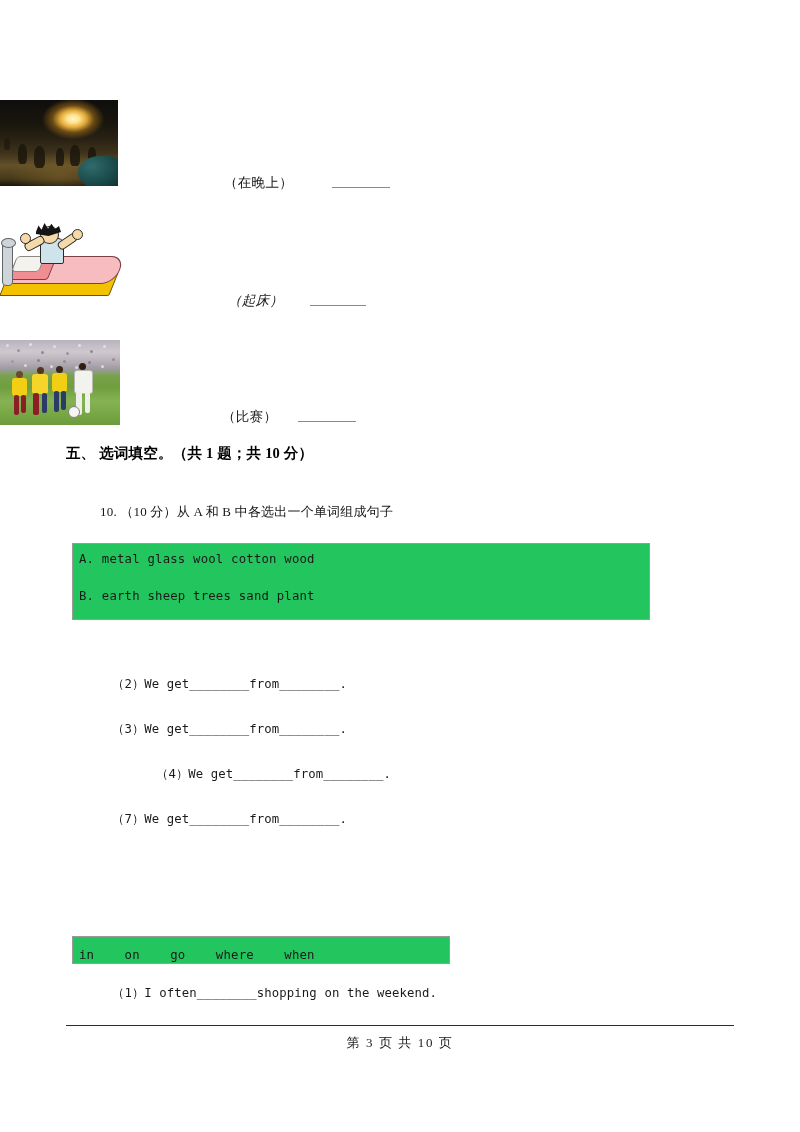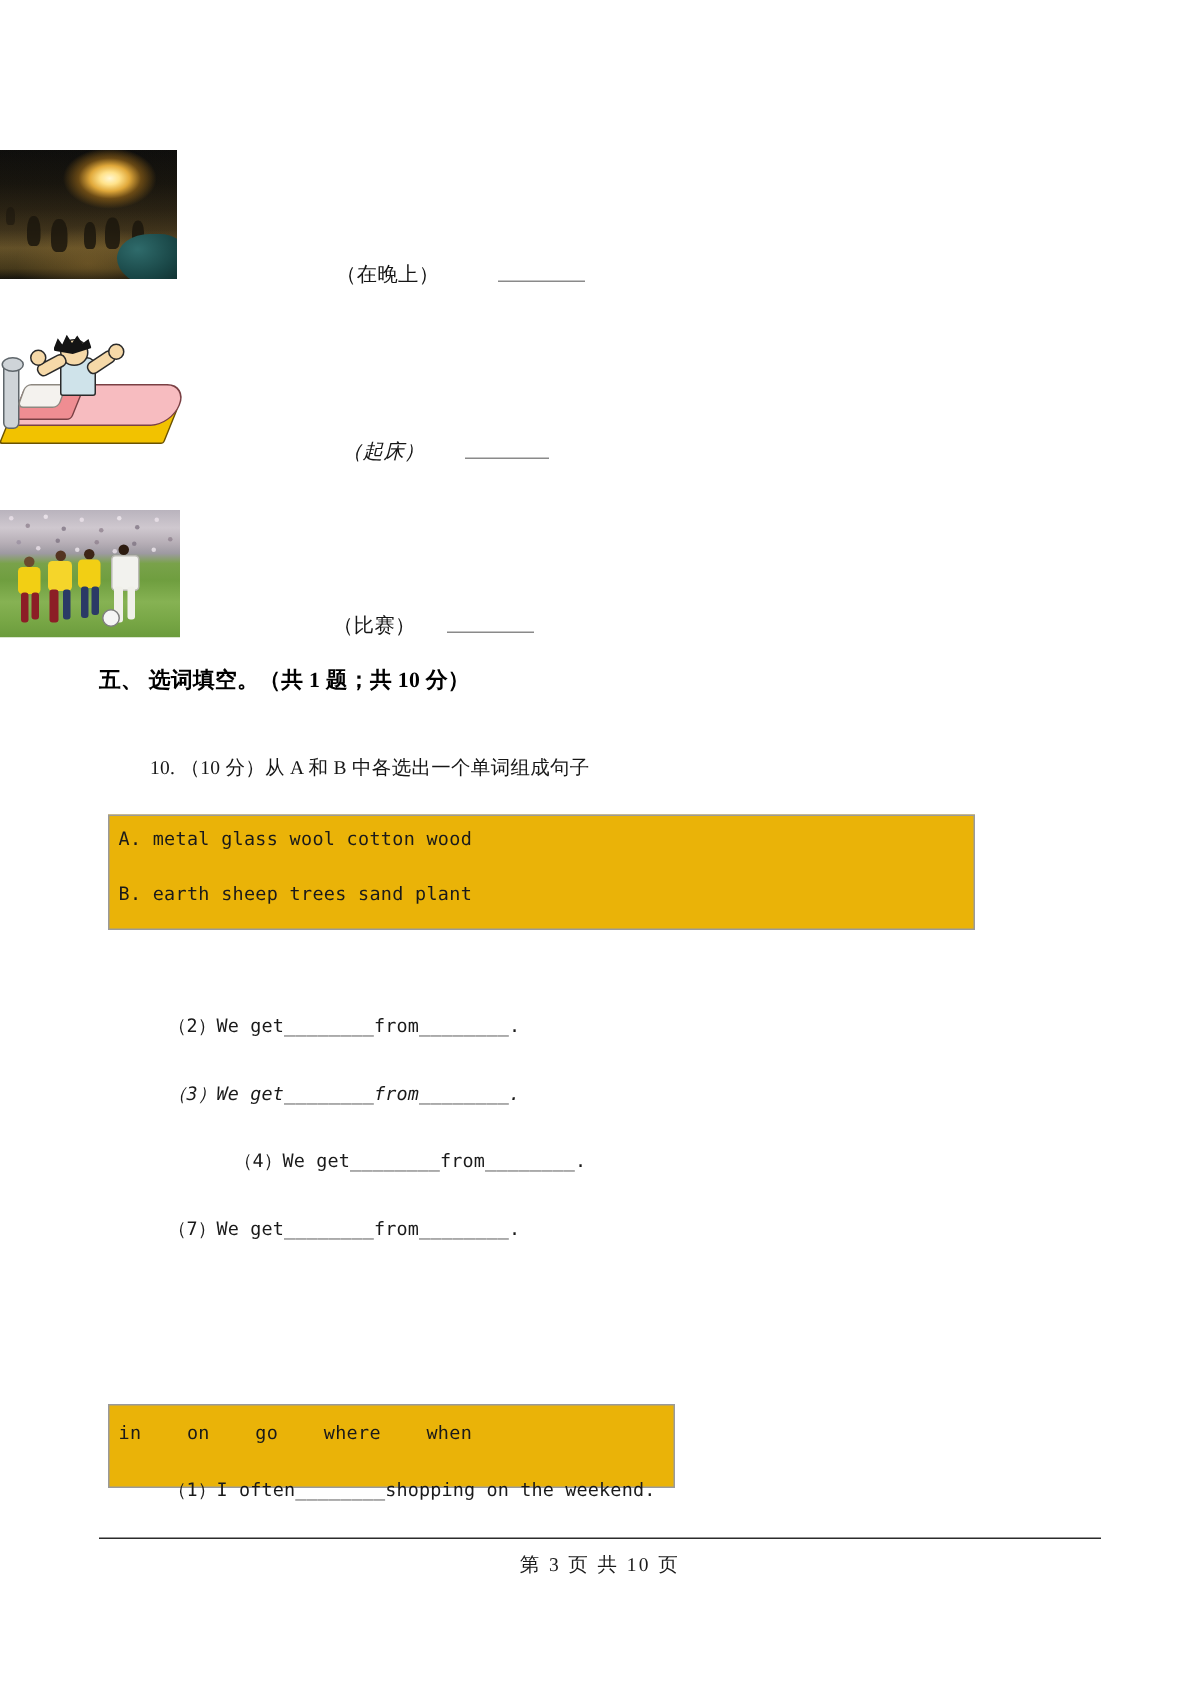--- a/index.html
+++ b/index.html
@@ -231,21 +231,21 @@
     font-size: 13px;
     letter-spacing: 0.2px;
     color: #161616;
     white-space: nowrap;
   }
 
   
   .word-box {
     position: absolute;
     border: 1.5px solid #9a9a9a;
-    background: #eab308;
+    background: #22c55e;
     box-sizing: border-box;
   }
   .word-box-line {
     position: absolute;
     font-family: "DejaVu Sans Mono", "Liberation Mono", monospace;
     font-size: 12.3px;
     letter-spacing: 0.2px;
     color: #1a1a1a;
     white-space: pre;
   }
@@ -373,27 +373,27 @@
   <div class="section-heading" style="top:444px;font-family:Liberation Serif, serif;">五、 选词填空。（共 1 题；共 10 分）</div>
 
   <div class="q-stem" style="top:503px;">10.  （10 分）从 A 和 B 中各选出一个单词组成句子</div>
 
   <div class="word-box" style="left:72px; top:543px; width:578px; height:77px;">
     <div class="word-box-line" style="left:6px; top:8px;">A. metal glass wool cotton wood</div>
     <div class="word-box-line" style="left:6px; top:45px;">B. earth sheep trees sand plant</div>
   </div>
 
   <div class="subq" style="top:676px;">（2）We get________from________.</div>
-  <div class="subq" style="top:721px;font-style:italic;">（3）We get________from________.</div>
+  <div class="subq" style="top:721px;">（3）We get________from________.</div>
   <div class="subq" style="top:766px;margin-left:44px;">（4）We get________from________.</div>
   <div class="subq" style="top:811px;">（7）We get________from________.</div>
 
 
 
-  <div class="word-box" style="left:72px; top:936px; width:378px; height:56px;">
+  <div class="word-box" style="left:72px; top:936px; width:378px; height:28px;">
     <div class="word-box-line" style="left:6px; top:11px;">in    on    go    where    when</div>
   </div>
 
   <div class="subq" style="top:985px;">（1）I often________shopping on the weekend.</div>
 
   <div class="footer-rule"></div>
   <div class="footer-text">第 3 页 共 10 页</div>
 
 </div>
 

